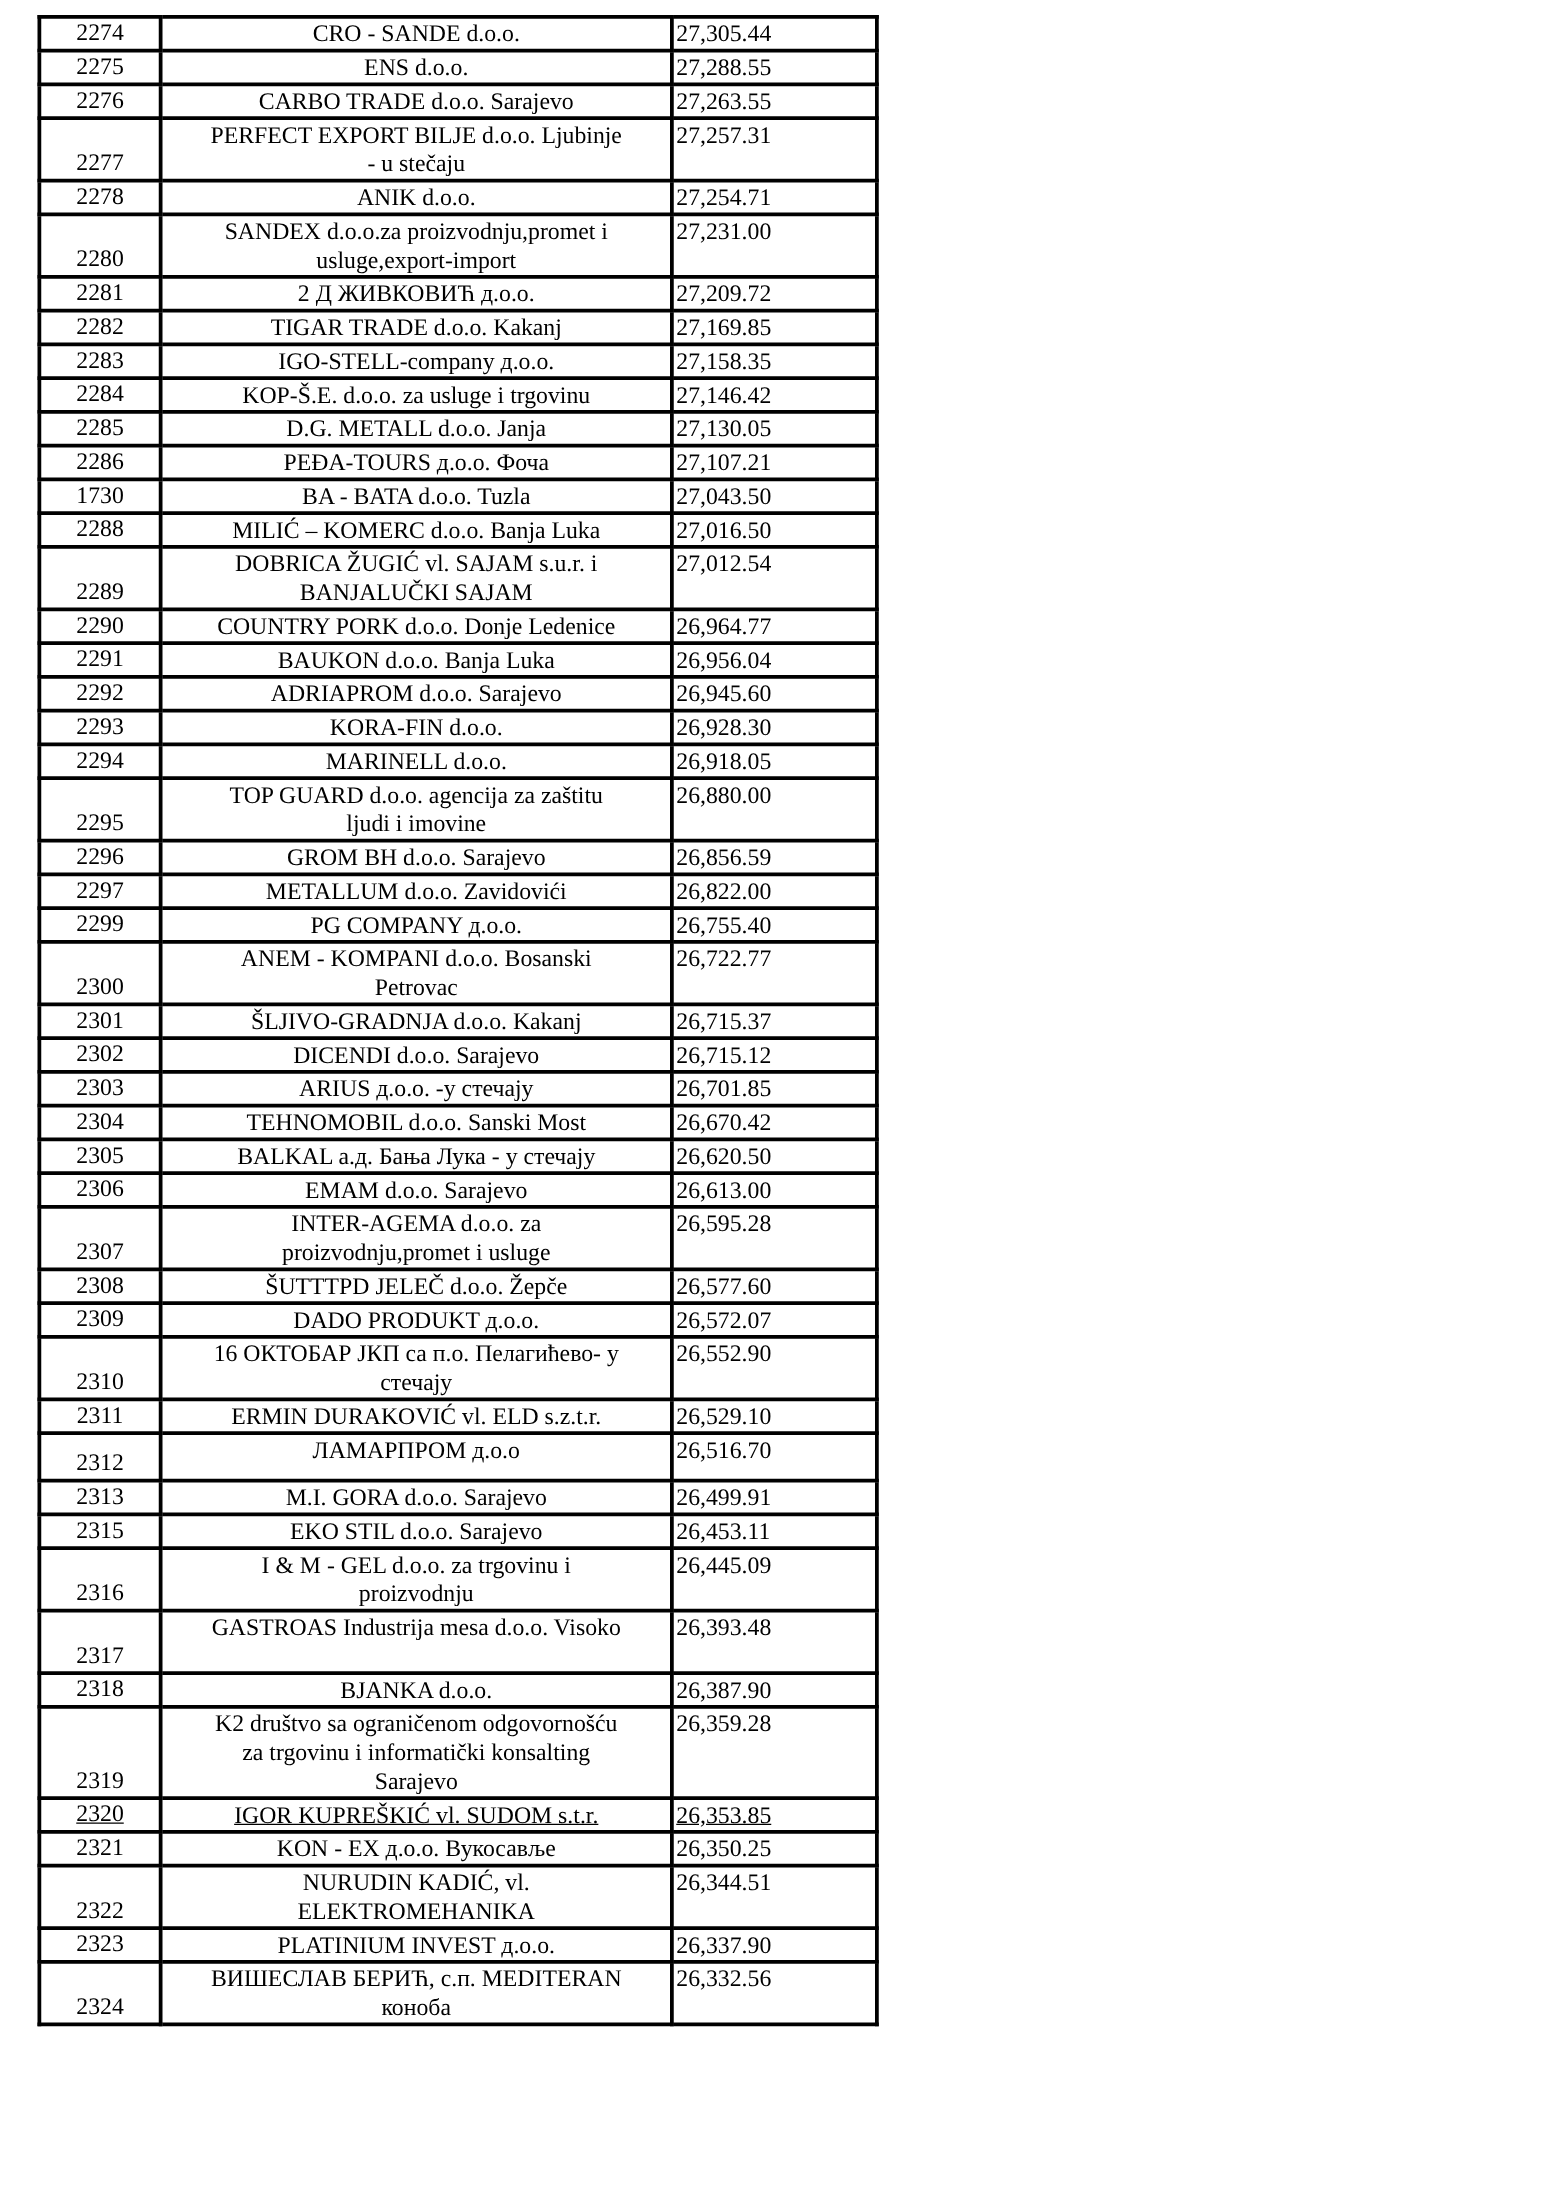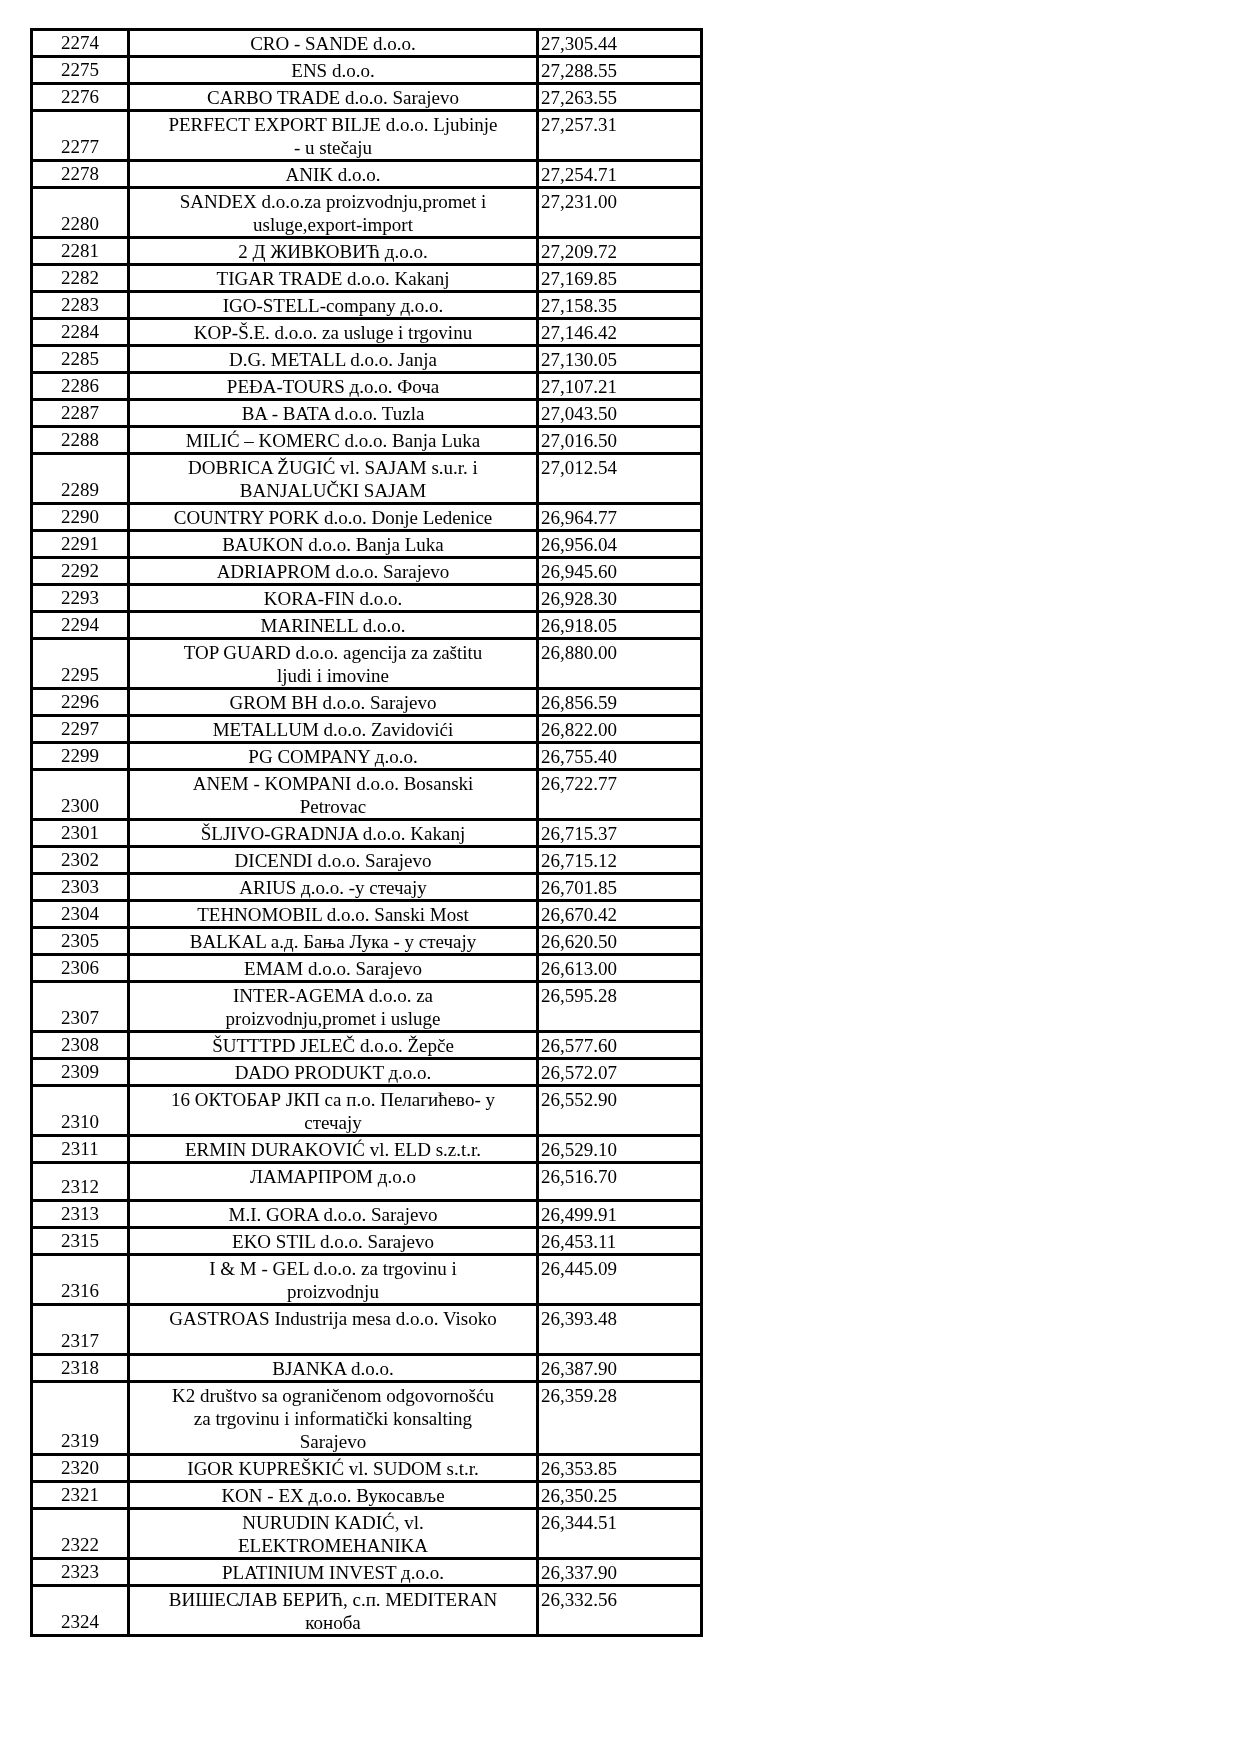--- a/index.html
+++ b/index.html
@@ -15,21 +15,21 @@
     color: #000000;
   }
   .doc-page {
     position: absolute;
     inset: 0;
     background: #ffffff;
   }
   table.company-table {
     position: absolute;
     left: 30px;
-    top: 28px;
+    top: 12px;
     border-collapse: collapse;
     table-layout: fixed;
   }
   table.company-table td {
     border: 3px solid #000000;
     font-size: 19px;
     line-height: 23px;
     overflow: hidden;
   }
   td.col-num {
@@ -114,21 +114,21 @@
           <td class="col-num">2285</td>
           <td class="col-name">D.G. METALL d.o.o. Janja</td>
           <td class="col-amt">27,130.05</td>
         </tr>
         <tr style="height: 27px;">
           <td class="col-num">2286</td>
           <td class="col-name">PEĐA-TOURS  д.о.о. Фоча</td>
           <td class="col-amt">27,107.21</td>
         </tr>
         <tr style="height: 27px;">
-          <td class="col-num">2287</td>
+          <td class="col-num">1730</td>
           <td class="col-name">BA - BATA  d.o.o. Tuzla</td>
           <td class="col-amt">27,043.50</td>
         </tr>
         <tr style="height: 27px;">
           <td class="col-num">2288</td>
           <td class="col-name">MILIĆ – KOMERC d.o.o. Banja Luka</td>
           <td class="col-amt">27,016.50</td>
         </tr>
         <tr style="height: 50px;">
           <td class="col-num">2289</td>
@@ -276,21 +276,21 @@
           <td class="col-name">BJANKA  d.o.o.</td>
           <td class="col-amt">26,387.90</td>
         </tr>
         <tr style="height: 72px;">
           <td class="col-num">2319</td>
           <td class="col-name">K2 društvo sa ograničenom odgovornošću
 za trgovinu i informatički konsalting
 Sarajevo</td>
           <td class="col-amt">26,359.28</td>
         </tr>
-        <tr style="height: 27px;">
+        <tr style="height: 27px; text-decoration: underline;">
           <td class="col-num">2320</td>
           <td class="col-name">IGOR KUPREŠKIĆ vl. SUDOM s.t.r.</td>
           <td class="col-amt">26,353.85</td>
         </tr>
         <tr style="height: 27px;">
           <td class="col-num">2321</td>
           <td class="col-name">KON - EX  д.о.о.  Вукосавље</td>
           <td class="col-amt">26,350.25</td>
         </tr>
         <tr style="height: 50px;">

